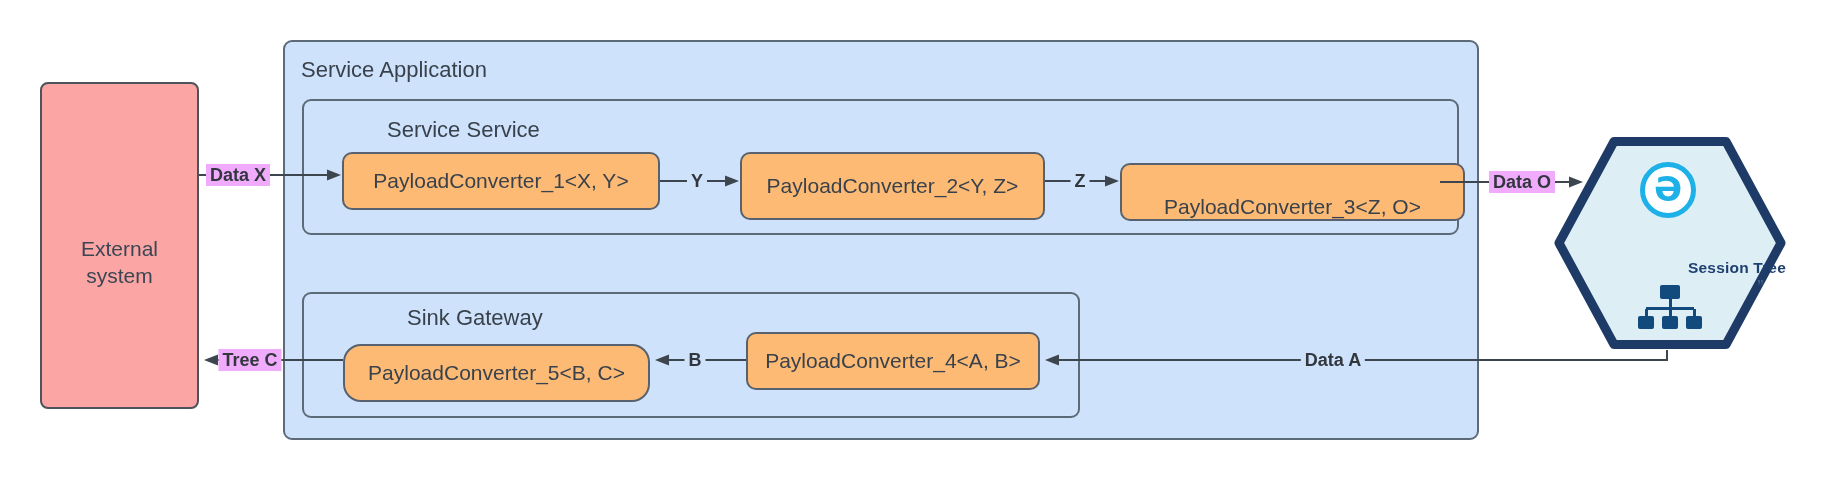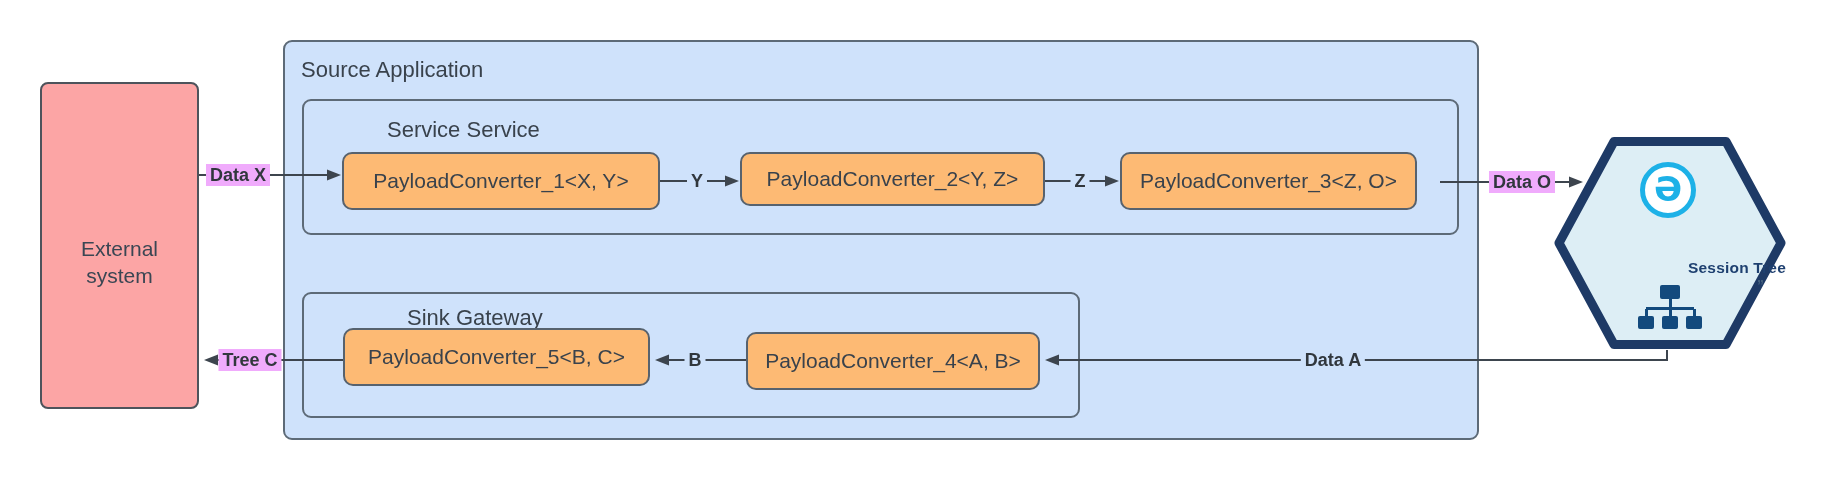--- a/index.html
+++ b/index.html
@@ -27,23 +27,23 @@
   .sink{left:302px;top:292px;width:778px;height:126px;}
   .svc-title{position:absolute;font-size:22px;color:#39424c;white-space:nowrap;}
   .source .svc-title{left:83px;top:16px;}
   .sink .svc-title{left:103px;top:11px;}
   .converter{
     background:#fdba74;border:2px solid #57626e;border-radius:10px;
     display:flex;align-items:center;justify-content:center;
     font-size:21px;color:#39424c;white-space:nowrap;
   }
   .c1{left:342px;top:152px;width:318px;height:58px;}
-  .c2{left:740px;top:152px;width:305px;height:54px;}
-  .c3{left:1120px;top:152px;width:297px;height:58px;}
-  .c5{left:343px;top:328px;width:307px;height:58px;}
+  .c2{left:740px;top:152px;width:305px;height:68px;}
+  .c3{left:1120px;top:163px;width:345px;height:58px;align-items:flex-end;}
+  .c5{left:343px;top:344px;width:307px;height:58px;border-radius:18px;}
   .c4{left:746px;top:332px;width:294px;height:58px;}
   
   #arrows{left:0;top:0;width:1839px;height:480px;pointer-events:none;}
   #arrows line,#arrows polyline{stroke:#3d454e;stroke-width:2;fill:none;}
   #arrows polygon{fill:#3d454e;stroke:none;}
   .flow-label{
     position:absolute;transform:translate(-50%,-50%);
     font-size:18px;font-weight:bold;color:#31373d;
     padding:1px 4px;white-space:nowrap;line-height:20px;
   }
@@ -98,21 +98,21 @@
 <body>
 
 <div id="canvas">
 
   <div class="abs external">
     <span>External</span>
     <span>system</span>
   </div>
 
   <div class="abs gateway"></div>
-  <div class="abs gw-title">Source Application</div>
+  <div class="abs gw-title">Service Application</div>
 
   <div class="abs service source">
     <div class="svc-title">Service Service</div>
   </div>
   <div class="abs converter c1">
     <span>PayloadConverter_1&lt;X, Y&gt;</span>
   </div>
   <div class="abs converter c2">
     <span>PayloadConverter_2&lt;Y, Z&gt;</span>
   </div>

